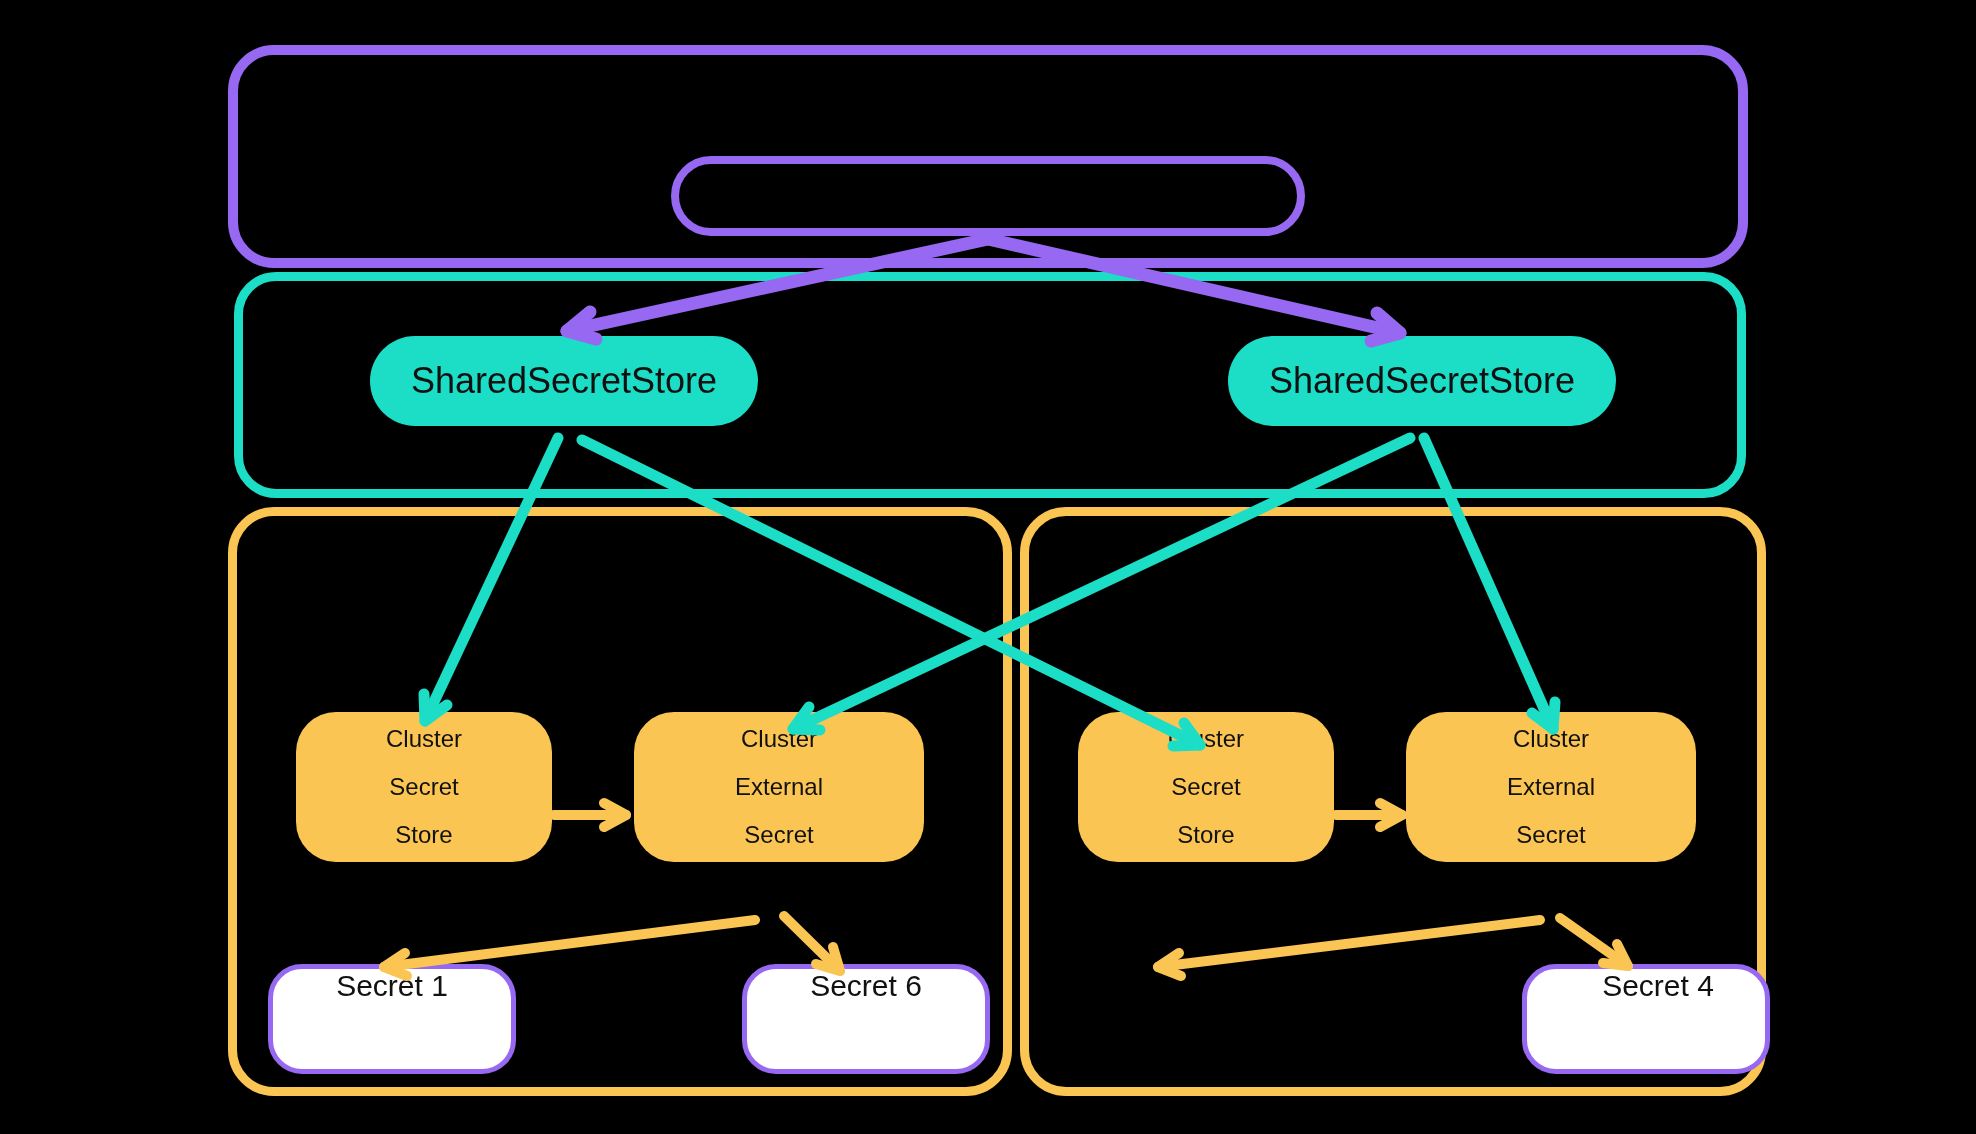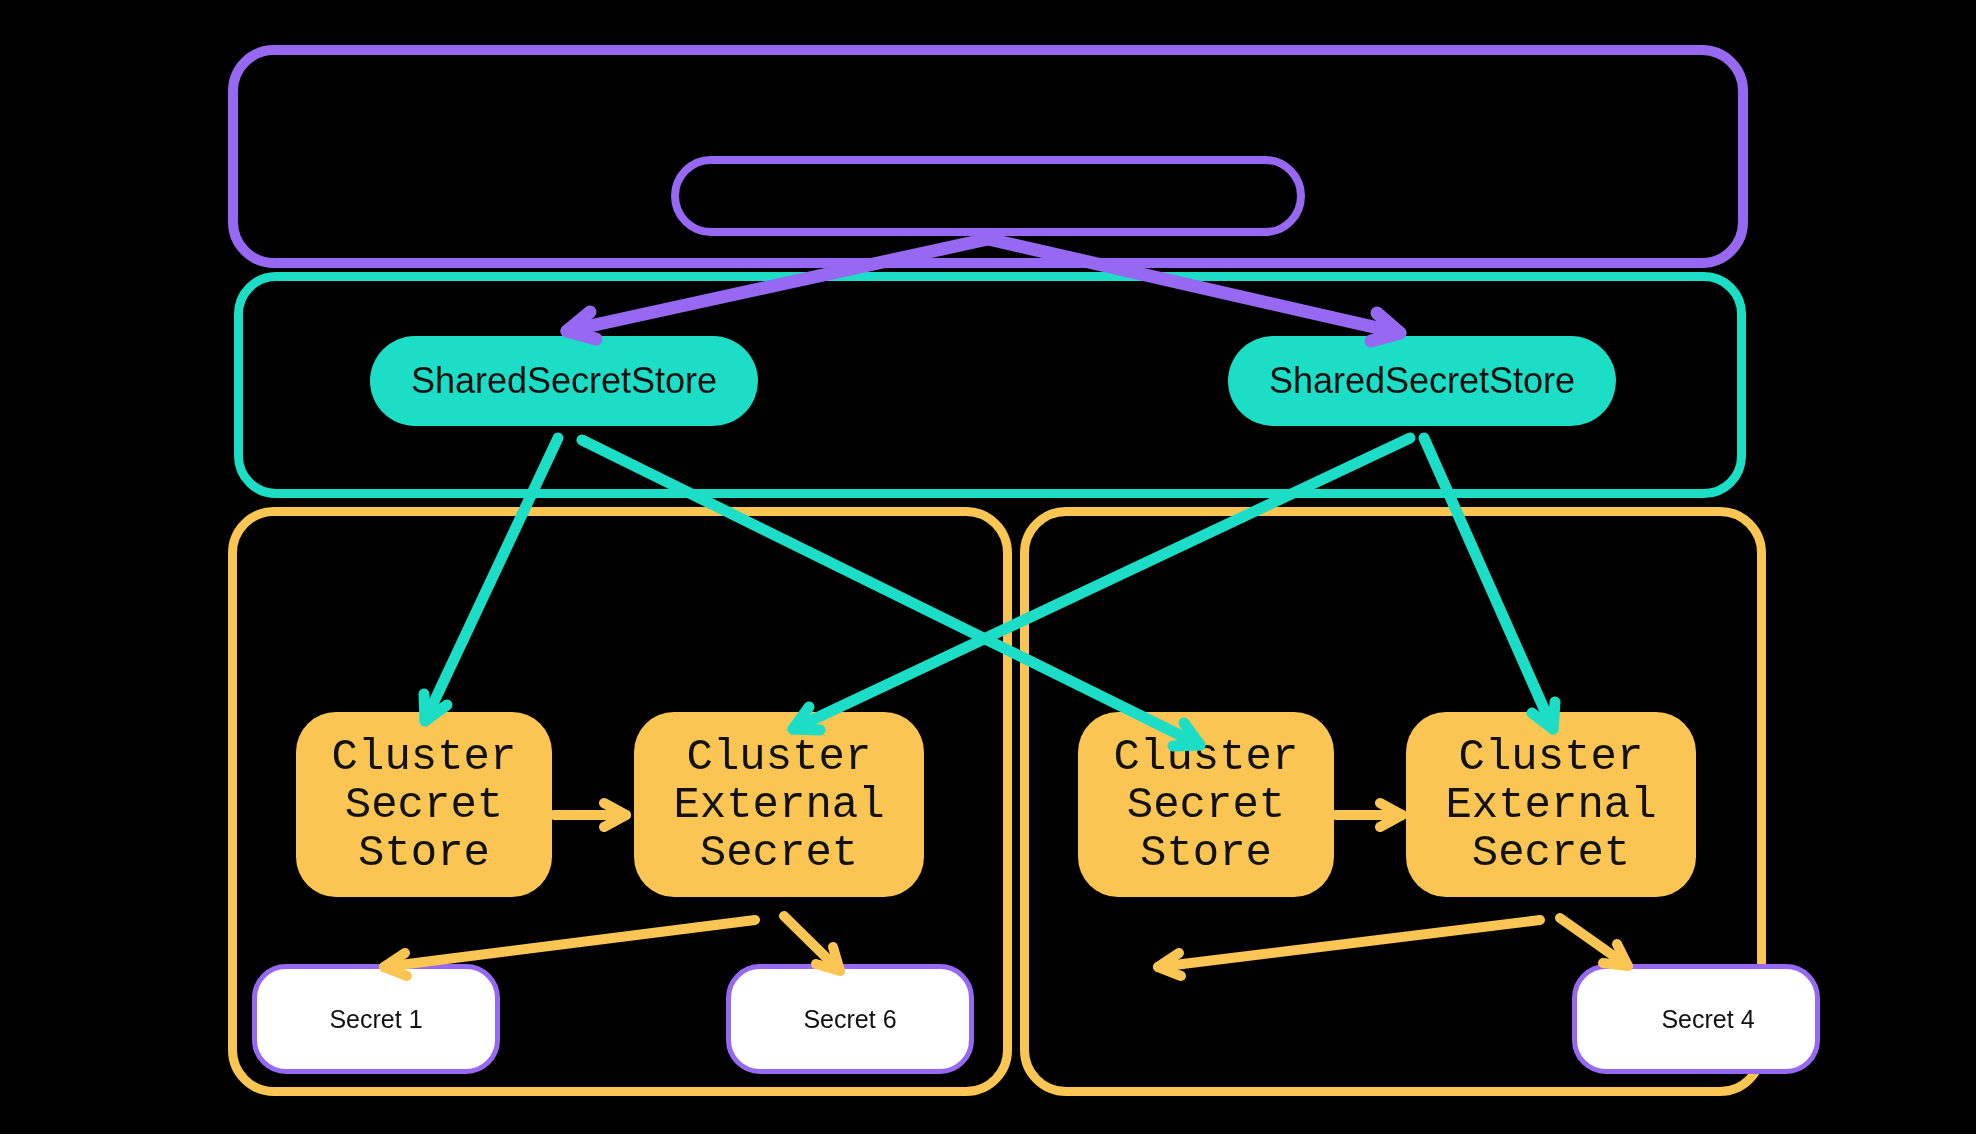--- a/index.html
+++ b/index.html
@@ -15,35 +15,35 @@
   .cluster.c1{left:228px;width:784px;}
   .cluster.c2{left:1020px;width:746px;}
 
   
   .sss{top:336px;width:388px;height:90px;background:var(--teal);border-radius:51px;
        display:flex;align-items:center;justify-content:center;font-size:36px;}
   .sss.left{left:370px;}
   .sss.right{left:1228px;}
 
   
-  .cbox{top:712px;height:185px;background:var(--orange);border-radius:40px;
+  .cbox{top:712px;height:150px;background:var(--orange);border-radius:40px;
         display:flex;align-items:center;justify-content:center;text-align:center;
-        font-size:44px;line-height:48px;white-space:pre-line;font-family:Liberation Mono, monospace;}
+        font-size:24px;line-height:48px;white-space:pre-line;}
   .cbox.css1{left:296px;width:256px;}
   .cbox.ces1{left:634px;width:290px;}
   .cbox.css2{left:1078px;width:256px;}
   .cbox.ces2{left:1406px;width:290px;}
 
   
   .secret{top:964px;height:110px;background:var(--secret_bg);border:5px solid var(--purple);border-radius:34px;
-          display:flex;align-items:center;justify-content:center;font-size:25px;}
+          display:flex;justify-content:center;font-size:30px;margin-left:16px;}
   .secret.s1{left:252px;width:248px;}
   .secret.s2{left:726px;width:248px;}
   .secret.s3{left:1030px;width:248px;}
-  .secret.s4{left:1572px;width:248px;padding-left:24px;}
+  .secret.s4{left:1506px;width:248px;padding-left:24px;}
 
   
   svg.overlay{position:absolute;left:0;top:0;width:1976px;height:1134px;pointer-events:none;}
   .shaft{fill:none;stroke-linecap:round;stroke-linejoin:round;}
   .p{stroke:var(--purple);stroke-width:13px;}
   .t{stroke:var(--teal);stroke-width:11px;}
   .o{stroke:var(--orange);stroke-width:10px;}
 </style>
 </head>
 <body>

